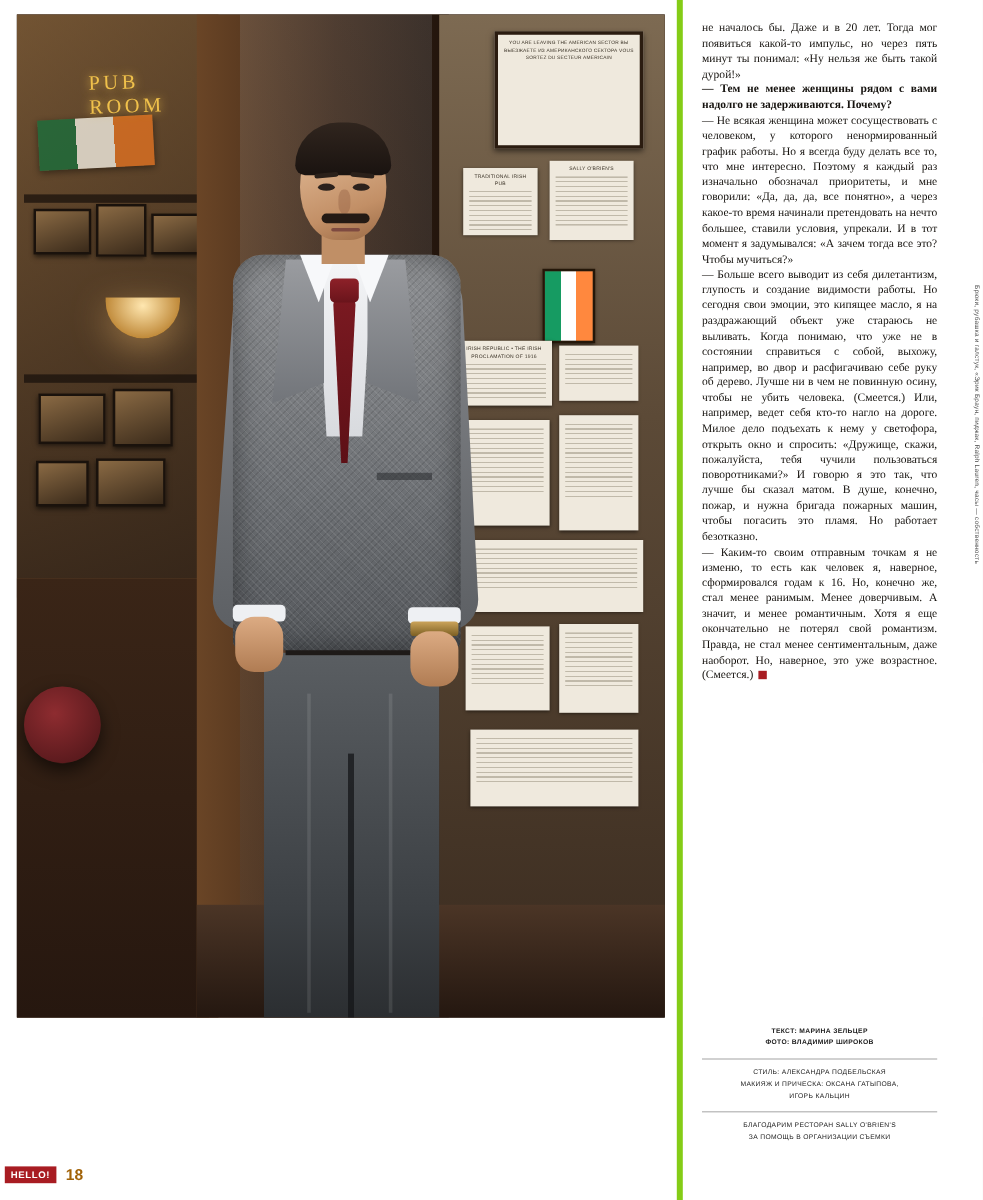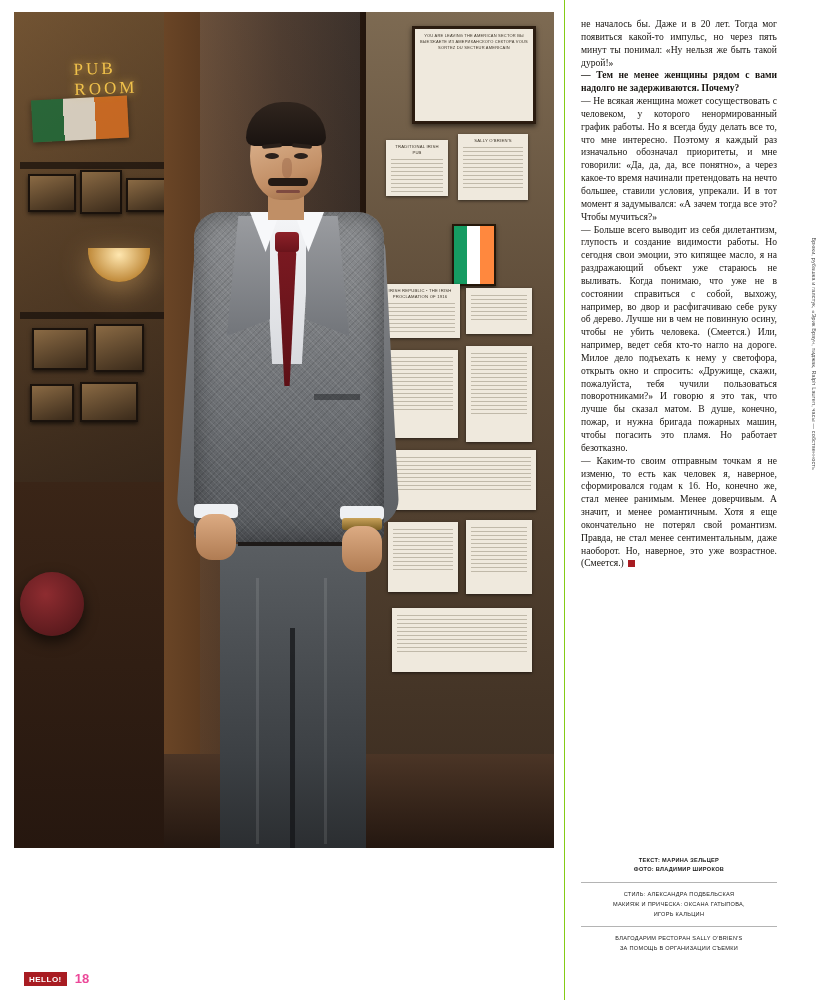--- a/index.html
+++ b/index.html
@@ -286,50 +286,50 @@
     box-sizing: border-box;
     font-family: "Liberation Sans", sans-serif;
     font-weight: bold;
     font-size: 12.5px;
     line-height: 1.55;
     letter-spacing: .3px;
   }
 
   .footer-left {
     position: absolute;
-    left: 24px;
+    left: 4px;
     bottom: 14px;
     display: flex;
     align-items: center;
     gap: 8px;
   }
   .logo-box {
     background: #a81c22;
     color: #fff;
     font-family: "Liberation Sans", sans-serif;
     font-weight: bold;
     font-size: 8px;
     letter-spacing: .5px;
     padding: 3px 5px 2px;
   }
   .page-num {
     font-family: "Liberation Sans", sans-serif;
     font-weight: bold;
     font-size: 13px;
-    color: #ec4899;
+    color: #a16207;
   }
 
   
   .right-col {
     position: relative;
     width: 276px;
     height: 1000px;
     box-sizing: border-box;
     padding: 18px 14px 10px 16px;
-    border-left: 1px solid #84cc16;
+    border-left: 5px solid #84cc16;
   }
   .article {
     font-family: "Liberation Serif", serif;
     font-size: 9.6px;
     line-height: 1.34;
     text-align: justify;
     color: #16130f;
     column-count: 1;
     width: 196px;
   }

